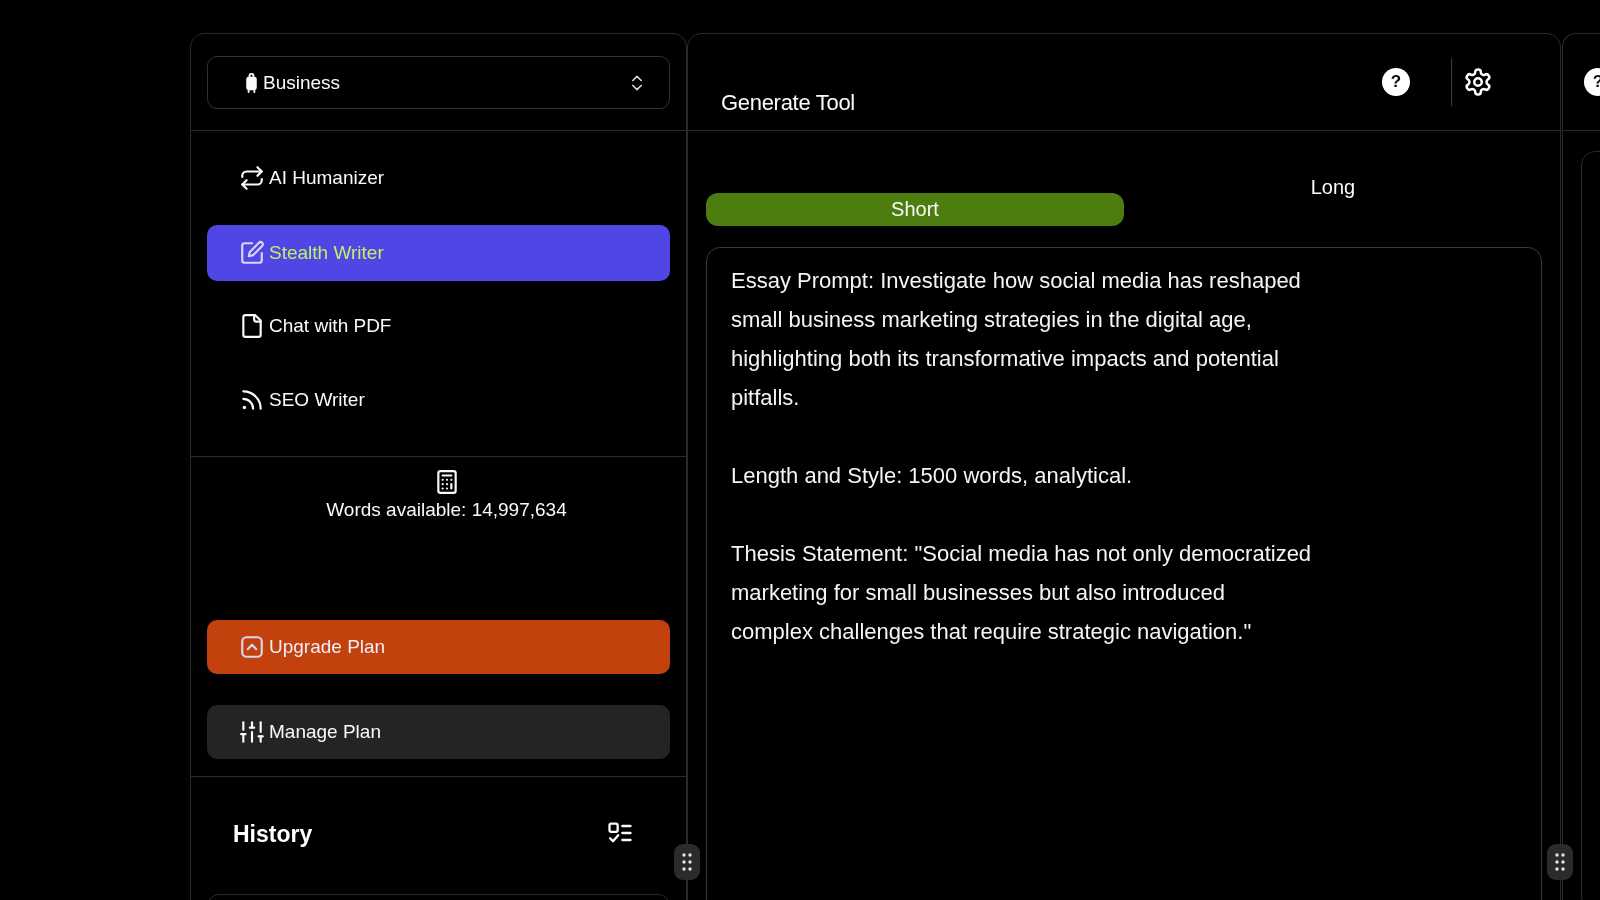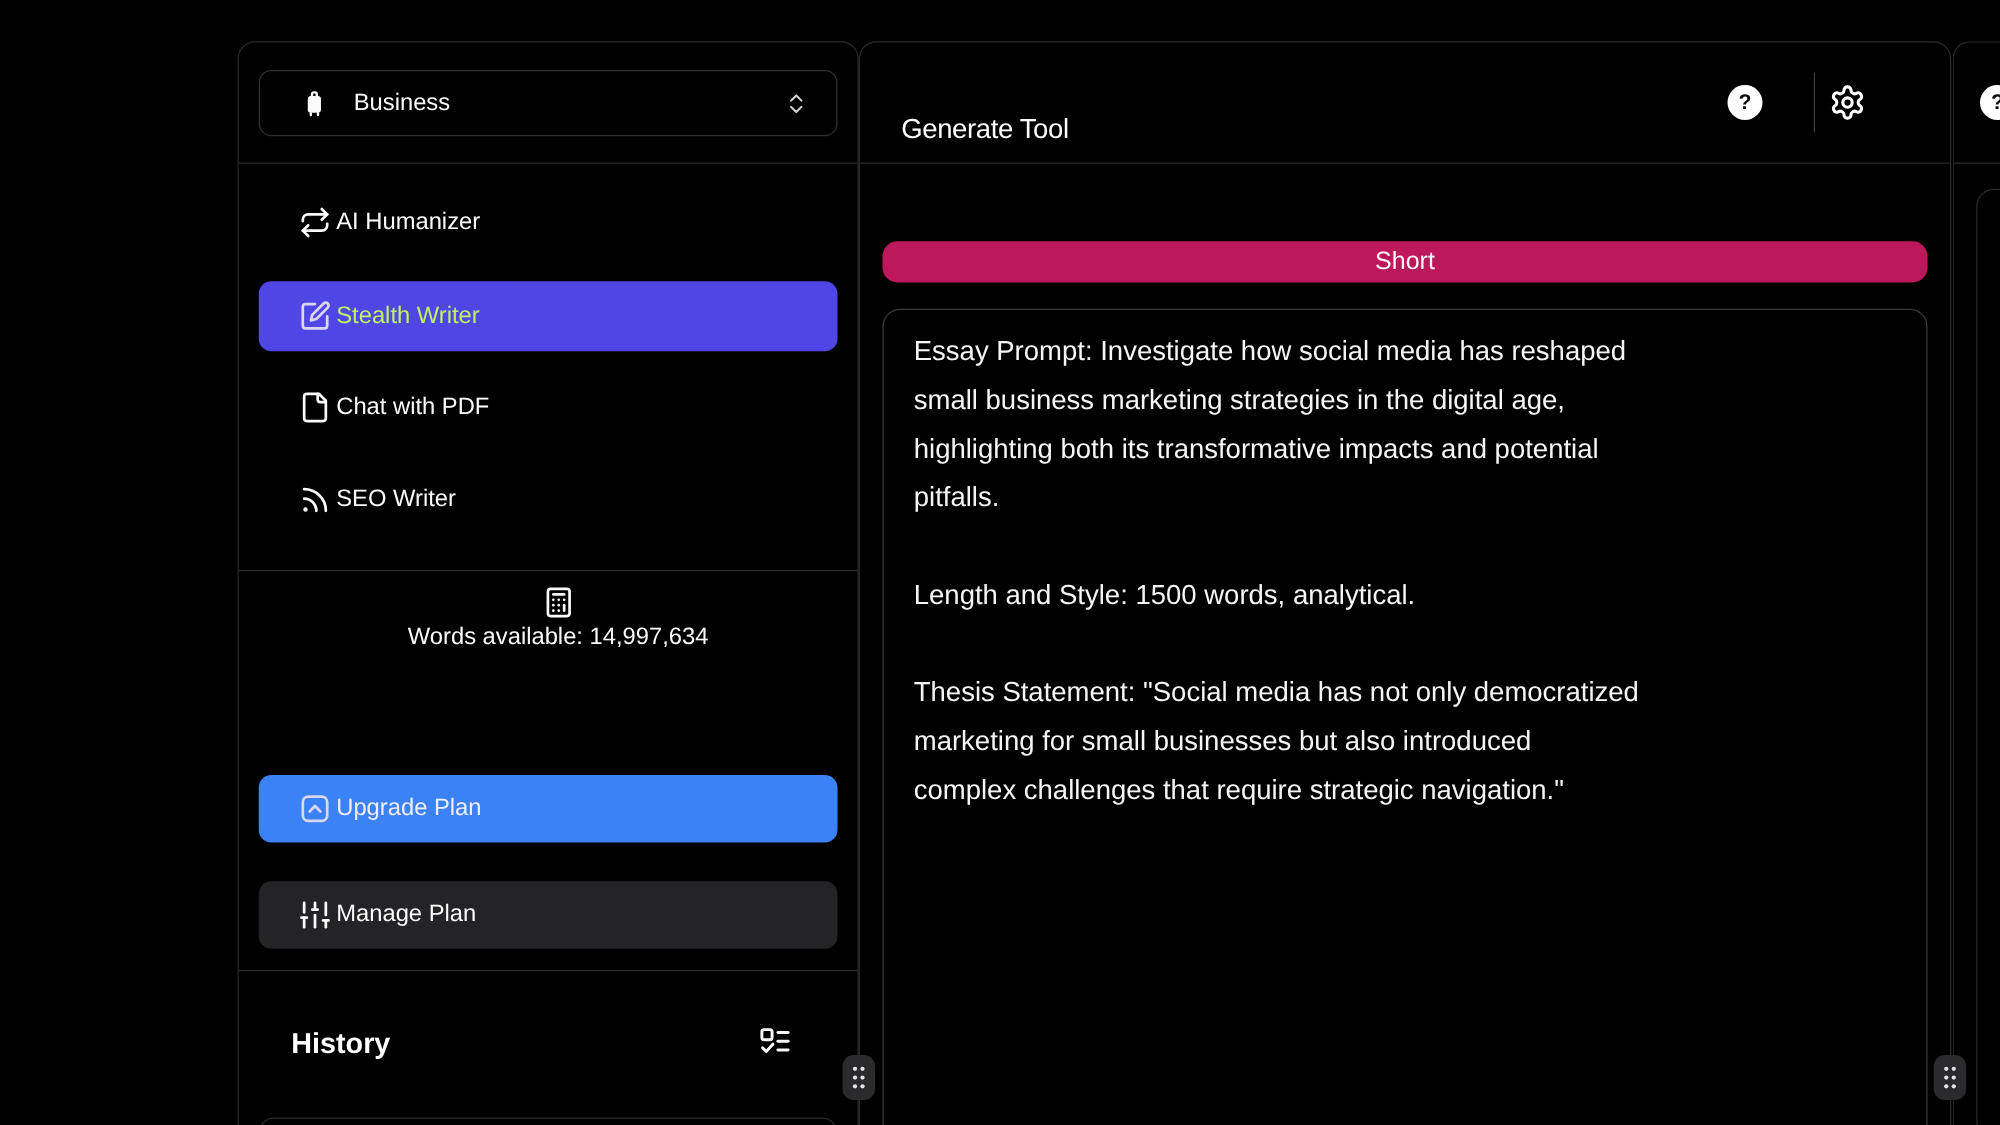--- a/index.html
+++ b/index.html
@@ -12,31 +12,31 @@
   #sidebar { left:190px; width:497px; }
   #main    { left:687px; width:874px; }
   #right-panel { left:1562px; width:90px; border-right:none; }
 
   .panel-header { position:absolute; left:0; right:0; top:0; height:97px;
                   border-bottom:1px solid #2a2a2d; }
 
   
   .ws-select { position:absolute; left:16px; right:16px; top:22px; height:53px;
                border:1px solid #313135; border-radius:10px; display:flex; align-items:center;
-               padding:0 22px 0 32px; gap:20px; font-size:19px; color:#fafafa; cursor:pointer;text-align:right; }
+               padding:0 22px 0 32px; font-size:19px; color:#fafafa; cursor:pointer;text-align:right; }
   .ws-select .chev { margin-left:auto; color:#d4d4d8; }
 
   .nav-item { position:absolute; left:16px; right:16px; height:56px; border-radius:10px;
               display:flex; align-items:center; padding:0 16px 0 32px; gap:4px;
               font-size:19px; color:#fafafa; cursor:pointer; }
   .nav-item.active { background:#4f46e5; color:#bef264; }
   .nav-item.active .ic { color:#d9d6f2; }
   .info-row { cursor:default;flex-direction:column; }
   .btn-row { cursor:pointer; }
-  .btn-purple { background:#3b82f6; color:#efeef8; }
+  .btn-purple { background:#c2410c; color:#efeef8; }
   .btn-purple .ic { color:#d9d6f2; }
   .btn-gray { background:#242427; }
 
   .divider-h { position:absolute; left:0; right:0; height:1px; background:#2a2a2d; }
 
   .history-head { position:absolute; left:42px; top:787px; font-size:23px; font-weight:700; color:#fff; }
   .history-list-icon { position:absolute; right:52px; top:785px; color:#fff; cursor:pointer; }
   .history-item { position:absolute; left:16px; right:16px; top:860px; height:90px;
                   border:1px solid #2a2a2d; border-radius:12px; cursor:pointer; }
 
@@ -46,21 +46,21 @@
   .help-circle { width:28px; height:28px; border-radius:50%; background:#fff; color:#0a0a0a;
                  font-size:17px; font-weight:700; display:flex; align-items:center;
                  justify-content:center; cursor:pointer; }
   #main-help { position:absolute; left:694px; top:34px; }
   .header-vdiv { position:absolute; left:763px; top:24px; width:1px; height:48px; background:#3c3c40; }
   #main-gear { position:absolute; left:775px; top:33px; color:#fff; cursor:pointer; }
 
   .tabs { position:absolute; left:18px; right:18px; top:114px; height:78px; display:flex; }
   .tab { flex:1; display:flex; align-items:center; justify-content:center;
          font-size:20px; color:#fafafa; border-radius:12px; cursor:pointer; }
-  .tab.active { background:#be185d;margin-top:45px; }
+  .tab.active { background:#4d7c0f;margin-top:45px; }
 
   .prompt-box { position:absolute; left:18px; right:18px; top:213px; height:700px;
                 background:transparent; border:1px solid #3a3a3e; border-radius:14px;
                 color:#f5f5f6; font-family:"Liberation Sans", sans-serif; font-size:22px;
                 line-height:39px; padding:13px 24px; resize:none; outline:none;
                 white-space:pre-wrap; overflow:hidden; }
 
   
   #right-help { position:absolute; left:21px; top:34px; }
   .right-content-stub { position:absolute; left:18px; top:117px; width:120px; height:760px;
@@ -217,20 +217,21 @@
       <span class="ic" id="main-gear" style="width:30px;height:30px">
         <svg viewBox="0 0 24 24" fill="none" stroke="currentColor" stroke-width="2" stroke-linecap="round" stroke-linejoin="round">
           <path d="M12.22 2h-.44a2 2 0 0 0-2 2v.18a2 2 0 0 1-1 1.73l-.43.25a2 2 0 0 1-2 0l-.15-.08a2 2 0 0 0-2.73.73l-.22.38a2 2 0 0 0 .73 2.73l.15.1a2 2 0 0 1 1 1.72v.51a2 2 0 0 1-1 1.74l-.15.09a2 2 0 0 0-.73 2.73l.22.38a2 2 0 0 0 2.73.73l.15-.08a2 2 0 0 1 2 0l.43.25a2 2 0 0 1 1 1.73V20a2 2 0 0 0 2 2h.44a2 2 0 0 0 2-2v-.18a2 2 0 0 1 1-1.73l.43-.25a2 2 0 0 1 2 0l.15.08a2 2 0 0 0 2.73-.73l.22-.39a2 2 0 0 0-.73-2.73l-.15-.08a2 2 0 0 1-1-1.74v-.5a2 2 0 0 1 1-1.74l.15-.09a2 2 0 0 0 .73-2.73l-.22-.38a2 2 0 0 0-2.73-.73l-.15.08a2 2 0 0 1-2 0l-.43-.25a2 2 0 0 1-1-1.73V4a2 2 0 0 0-2-2z"></path>
           <circle cx="12" cy="12" r="3"></circle>
         </svg>
       </span>
     </div>
 
     <div class="tabs">
       <div class="tab active">Short</div>
+      <div class="tab">Long</div>
     </div>
 
     <textarea class="prompt-box" spellcheck="false" style="">Essay Prompt: Investigate how social media has reshaped
 small business marketing strategies in the digital age,
 highlighting both its transformative impacts and potential
 pitfalls.
 
 Length and Style: 1500 words, analytical.
 
 Thesis Statement: "Social media has not only democratized

